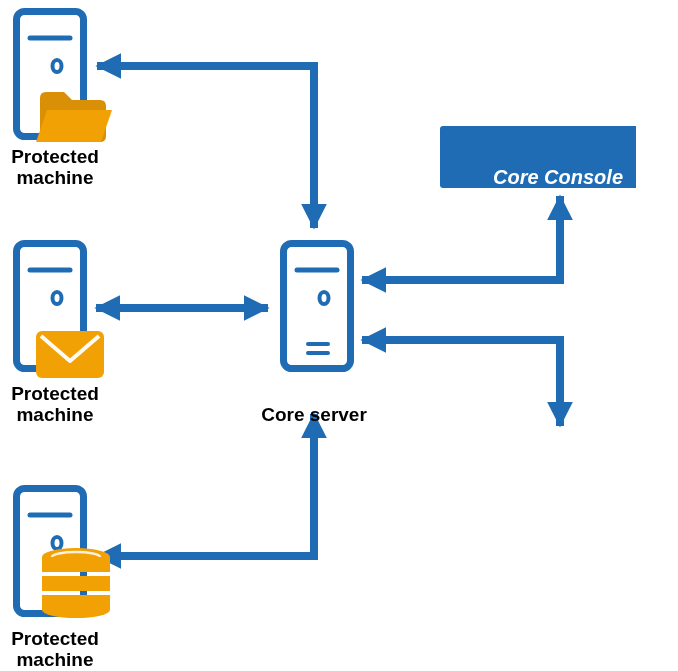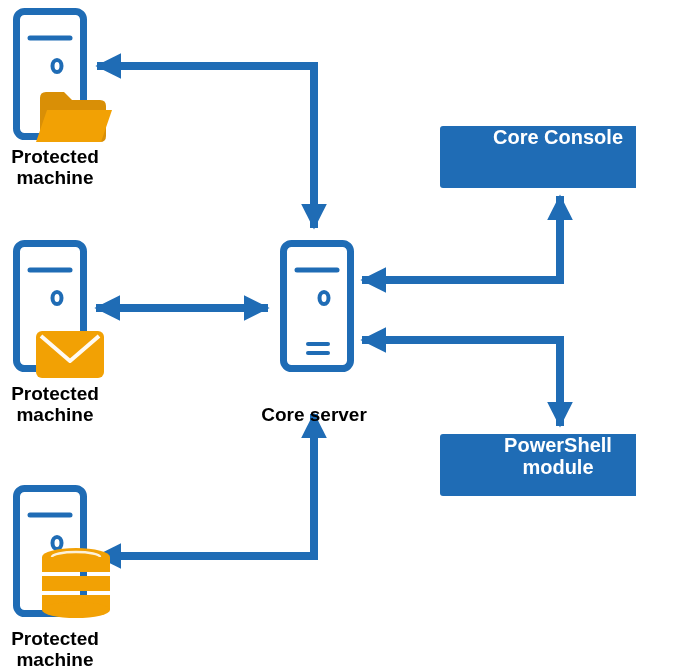--- a/index.html
+++ b/index.html
@@ -47,22 +47,23 @@
     height: 62px;
     background: var(--primary-blue, #1f6cb5);
     border-radius: 3px;
     color: var(--box-text, #ffffff);
     font-weight: bold;
     font-size: 20px;
     line-height: 22px;
     display: flex;
     flex-direction: column;
     align-items: center;
-    justify-content: flex-start;
+    justify-content: flex-end;
     text-align: center;
+    font-style: italic;
   }
 </style>
 </head>
 <body>
 
 <div class="stage">
 
   <svg width="678" height="671" viewBox="0 0 678 671">
     <defs>
       <marker id="arrow-head" markerWidth="3.2" markerHeight="3.2" refX="3" refY="1.6" orient="auto-start-reverse" markerUnits="strokeWidth">
@@ -132,18 +133,14 @@
   </div>
 
   <div class="label" style="left:244px; top:404px; width:140px;">
     <span>Core server</span>
   </div>
 
   <div class="node-box" style="top:126px;">
     <span>Core Console</span>
   </div>
 
-  <div class="node-box" style="top:434px;">
-    <span>PowerShell</span>
-    <span>module</span>
-  </div>
 
 </div>
 
 </body></html>

